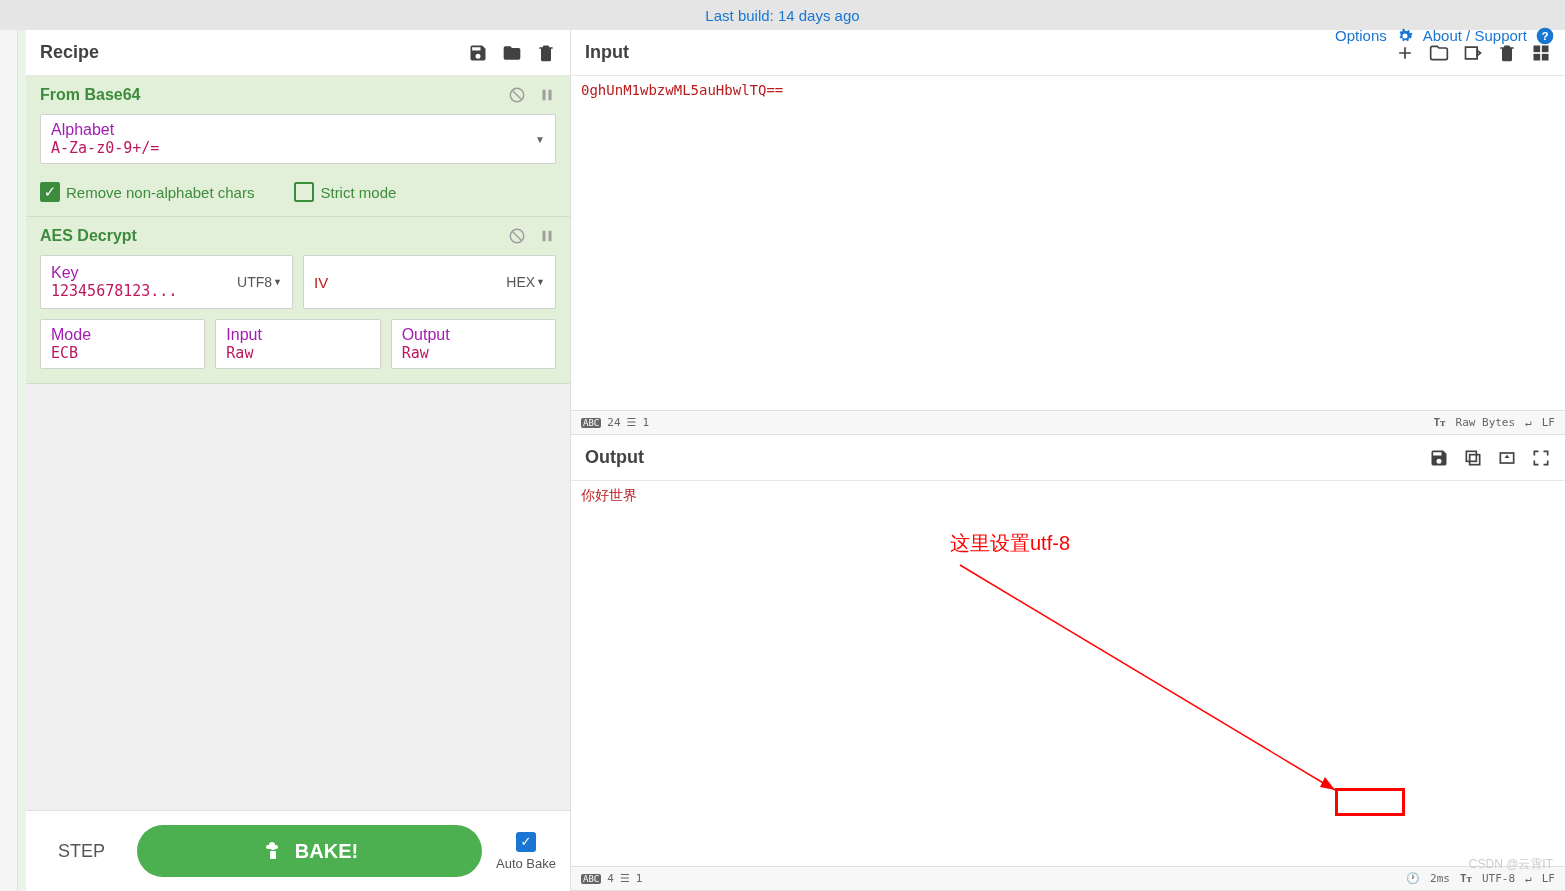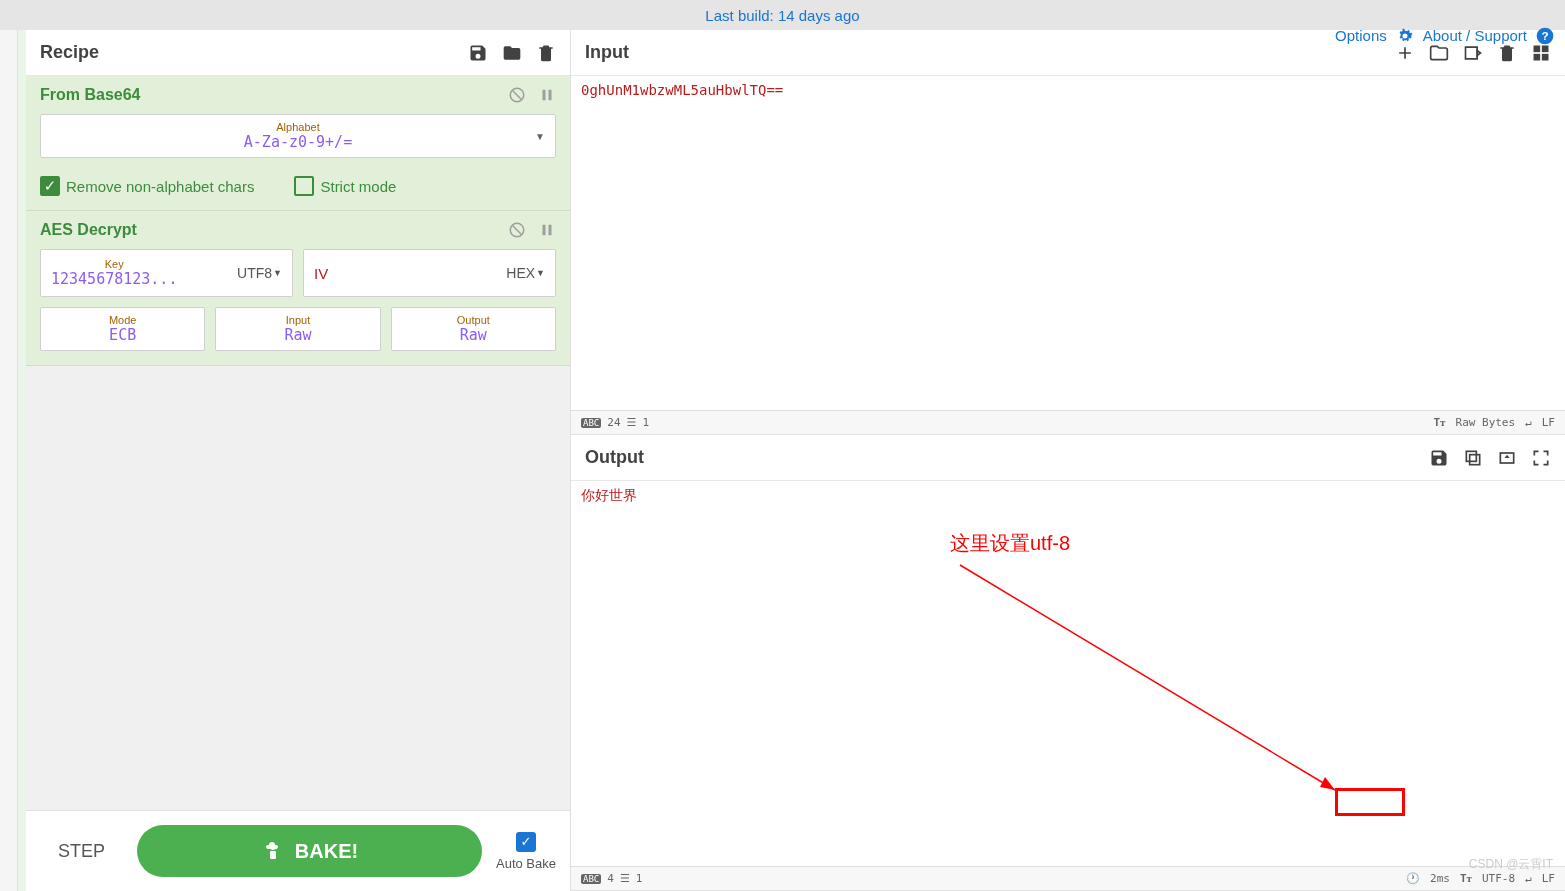--- a/index.html
+++ b/index.html
@@ -10,29 +10,29 @@
 .topbar-right { margin-left: auto; display: flex; align-items: center; gap: 8px; margin-top: 41px; }
 .topbar-right a { color: #1976d2; text-decoration: none; font-size: 15px; }
 .main { display: flex; flex: 1; min-height: 0; }
 .left-strip { width: 18px; background: #f5f5f5; border-right: 1px solid #e0e0e0; }
 .left-strip2 { width: 8px; background: #e8f5e8; }
 .recipe-col { width: 545px; display: flex; flex-direction: column; border-right: 1px solid #e0e0e0; background: #fafafa; }
 .panel-header { display: flex; align-items: center; padding: 12px 14px; background: #fff; border-bottom: 1px solid #e8e8e8; }
 .panel-title { font-size: 18px; font-weight: 600; color: #424242; }
 .hdr-icons { margin-left: auto; display: flex; gap: 14px; }
 .hdr-icons svg { width: 20px; height: 20px; fill: #424242; cursor: pointer; }
-.recipe-body { flex: 1; overflow-y: auto; background: #f0f0f0; text-align: center; }
+.recipe-body { flex: 1; overflow-y: auto; background: #f0f0f0; }
 .op { background: #e3f0d9; margin: 0; border-bottom: 1px solid #d0dec7; padding: 10px 14px 14px; }
 .op-head { display: flex; align-items: center; margin-bottom: 10px; }
 .op-name { color: #3d8b3d; font-weight: 600; font-size: 16px; }
 .op-ctrl { margin-left: auto; display: flex; gap: 12px; }
 .op-ctrl svg { width: 18px; height: 18px; fill: #9e9e9e; cursor: pointer; }
 .field { background: #fff; border: 1px solid #d0d0d0; border-radius: 2px; padding: 6px 10px; position: relative; }
-.field-label { color: #a16207; font-size: 11px; display: block; }
-.field-val { color: #8b5cf6; font-size: 15px; font-family: monospace; }
+.field-label { color: #a21caf; font-size: 16px; display: block; }
+.field-val { color: #be185d; font-size: 15px; font-family: monospace; }
 .field-dd { position: absolute; right: 10px; top: 50%; transform: translateY(-50%); color: #666; font-size: 10px; }
 .chk-row { display: flex; gap: 40px; margin-top: 18px; }
 .chk { display: flex; align-items: center; gap: 6px; color: #3d8b3d; font-size: 15px; }
 .chk-box { width: 20px; height: 20px; border: 2px solid #3d8b3d; border-radius: 2px; display: flex; align-items: center; justify-content: center; }
 .chk-box.checked { background: #3d8b3d; color: #fff; }
 .keyiv { display: flex; gap: 10px; }
 .keyiv .field { flex: 1; display: flex; align-items: center; justify-content: space-between; padding: 8px 10px; }
 .keyiv .kv-left { display: flex; flex-direction: column; }
 .keyiv .kv-enc { color: #555; font-size: 14px; display: flex; align-items: center; gap: 1px; }
 .sel3 { display: flex; gap: 10px; margin-top: 10px; }

